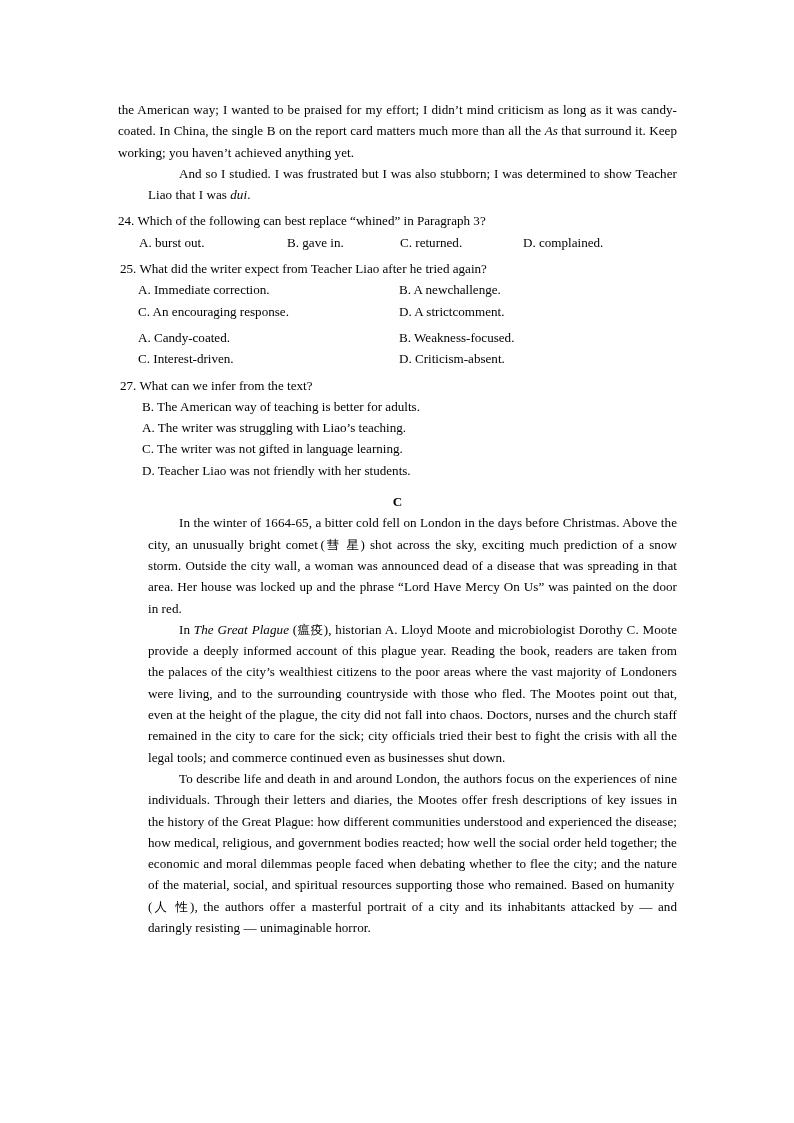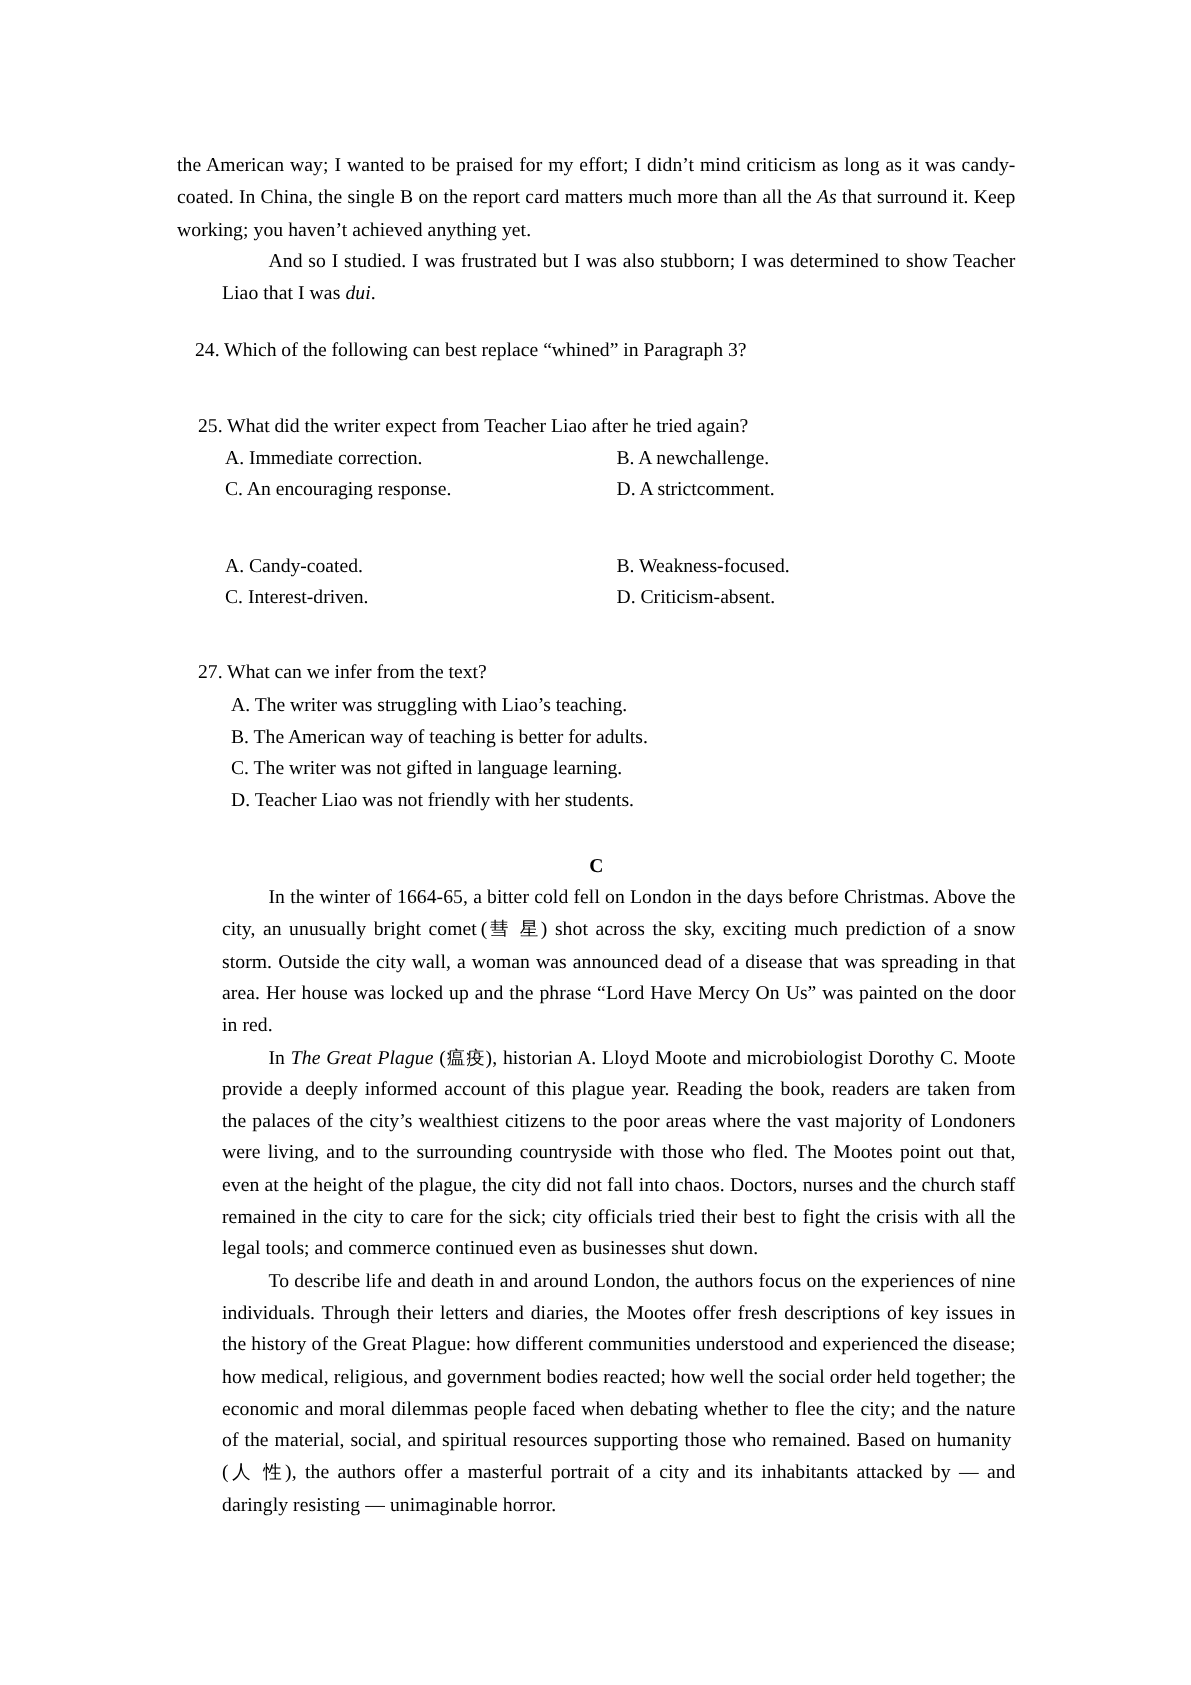--- a/index.html
+++ b/index.html
@@ -42,21 +42,21 @@
   }
   .para.indent {
     text-indent: 31px;
     margin-left: 30px;
   }
 
   
   .question {
     font-size: 13.1px;
     line-height: 21.3px;
-    margin: 12px;
+    margin: 0;
     white-space: nowrap;
   }
   .q-stem {
     display: block;
   }
   .q-stem.pad1 { padding-left: 2px; }
   .q-stem.pad2 { padding-left: 4px; }
 
   .opts-row {
     display: block;
@@ -111,20 +111,26 @@
   <div class="content">
 
     <p class="para"><span>the American way; I wanted to be praised for my effort; I didn’t mind criticism as long as it was candy-coated. In China, the single B on the report card matters much more than all the </span><i>As</i><span> that surround it. Keep working; you haven’t achieved anything yet.</span></p>
 
     <p class="para indent"><span>And so I studied. I was frustrated but I was also stubborn; I was determined to show Teacher Liao that I was </span><i>dui</i><span>.</span></p>
 
     <div class="spacer-sm"></div>
 
     <div class="question">
       <span class="q-stem">24. Which of the following can best replace “whined” in Paragraph 3?</span>
+      <span class="opts-row">
+        <span class="opt col-a4">A. burst out.</span>
+        <span class="opt col-b4">B. gave in.</span>
+        <span class="opt col-c4">C. returned.</span>
+        <span class="opt col-d4">D. complained.</span>
+      </span>
     </div>
 
     <div class="spacer-sm"></div>
 
     <div class="question">
       <span class="q-stem pad1">25. What did the writer expect from Teacher Liao after he tried again?</span>
       <span class="opts-row">
         <span class="opt col-a2">A. Immediate correction.</span>
         <span class="opt col-b2">B. A newchallenge.</span>
       </span>
@@ -144,22 +150,22 @@
       <span class="opts-row">
         <span class="opt col-a2">C. Interest-driven.</span>
         <span class="opt col-b2">D. Criticism-absent.</span>
       </span>
     </div>
 
     <div class="spacer-sm"></div>
 
     <div class="question">
       <span class="q-stem pad1">27. What can we infer from the text?</span>
+      <span class="opt-stack">B. The American way of teaching is better for adults.</span>
       <span class="opt-stack">A. The writer was struggling with Liao’s teaching.</span>
-      <span class="opt-stack">B. The American way of teaching is better for adults.</span>
       <span class="opt-stack">C. The writer was not gifted in language learning.</span>
       <span class="opt-stack">D. Teacher Liao was not friendly with her students.</span>
     </div>
 
     <div class="spacer-md"></div>
 
     <p class="section-heading">C</p>
 
     <p class="para indent"><span>In the winter of 1664-65, a bitter cold fell on London in the days before Christmas. Above the city, an unusually bright comet (</span><span class="cjk">彗 星</span><span>) shot across the sky, exciting much prediction of a snow storm. Outside the city wall, a woman was announced dead of a disease that was spreading in that area. Her house was locked up and the phrase “Lord Have Mercy On Us” was painted on the door in red.</span></p>
 

